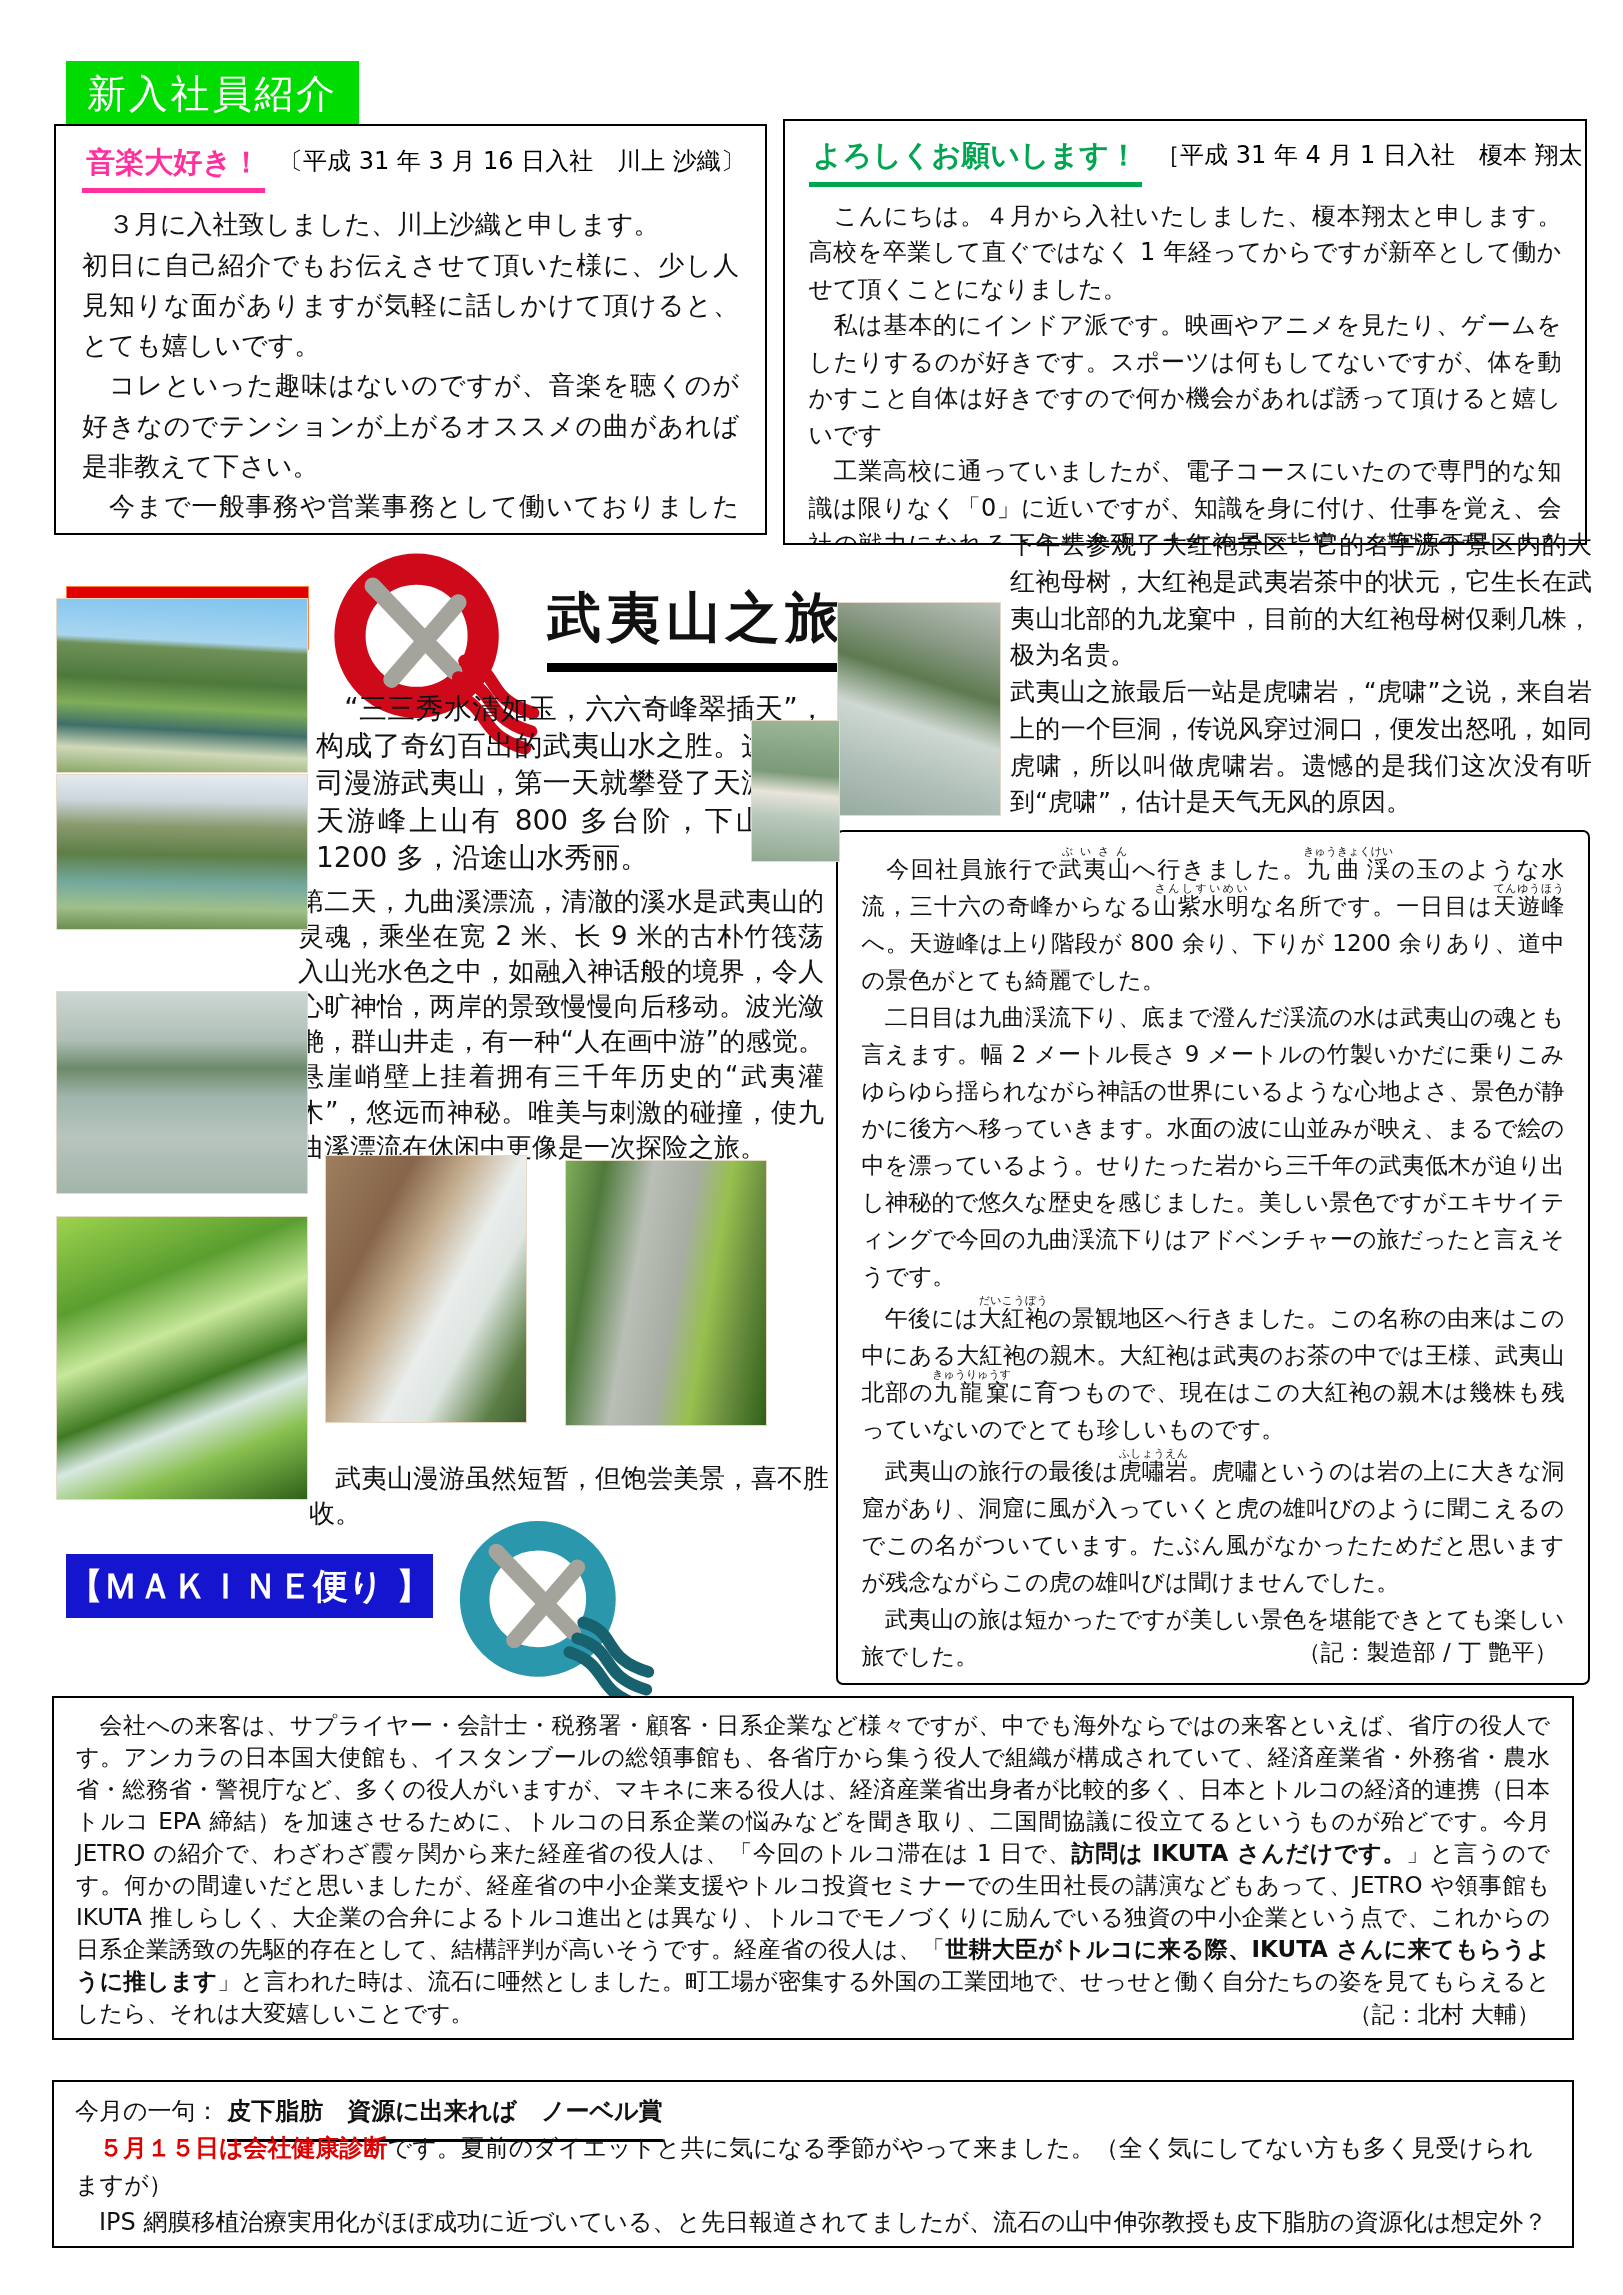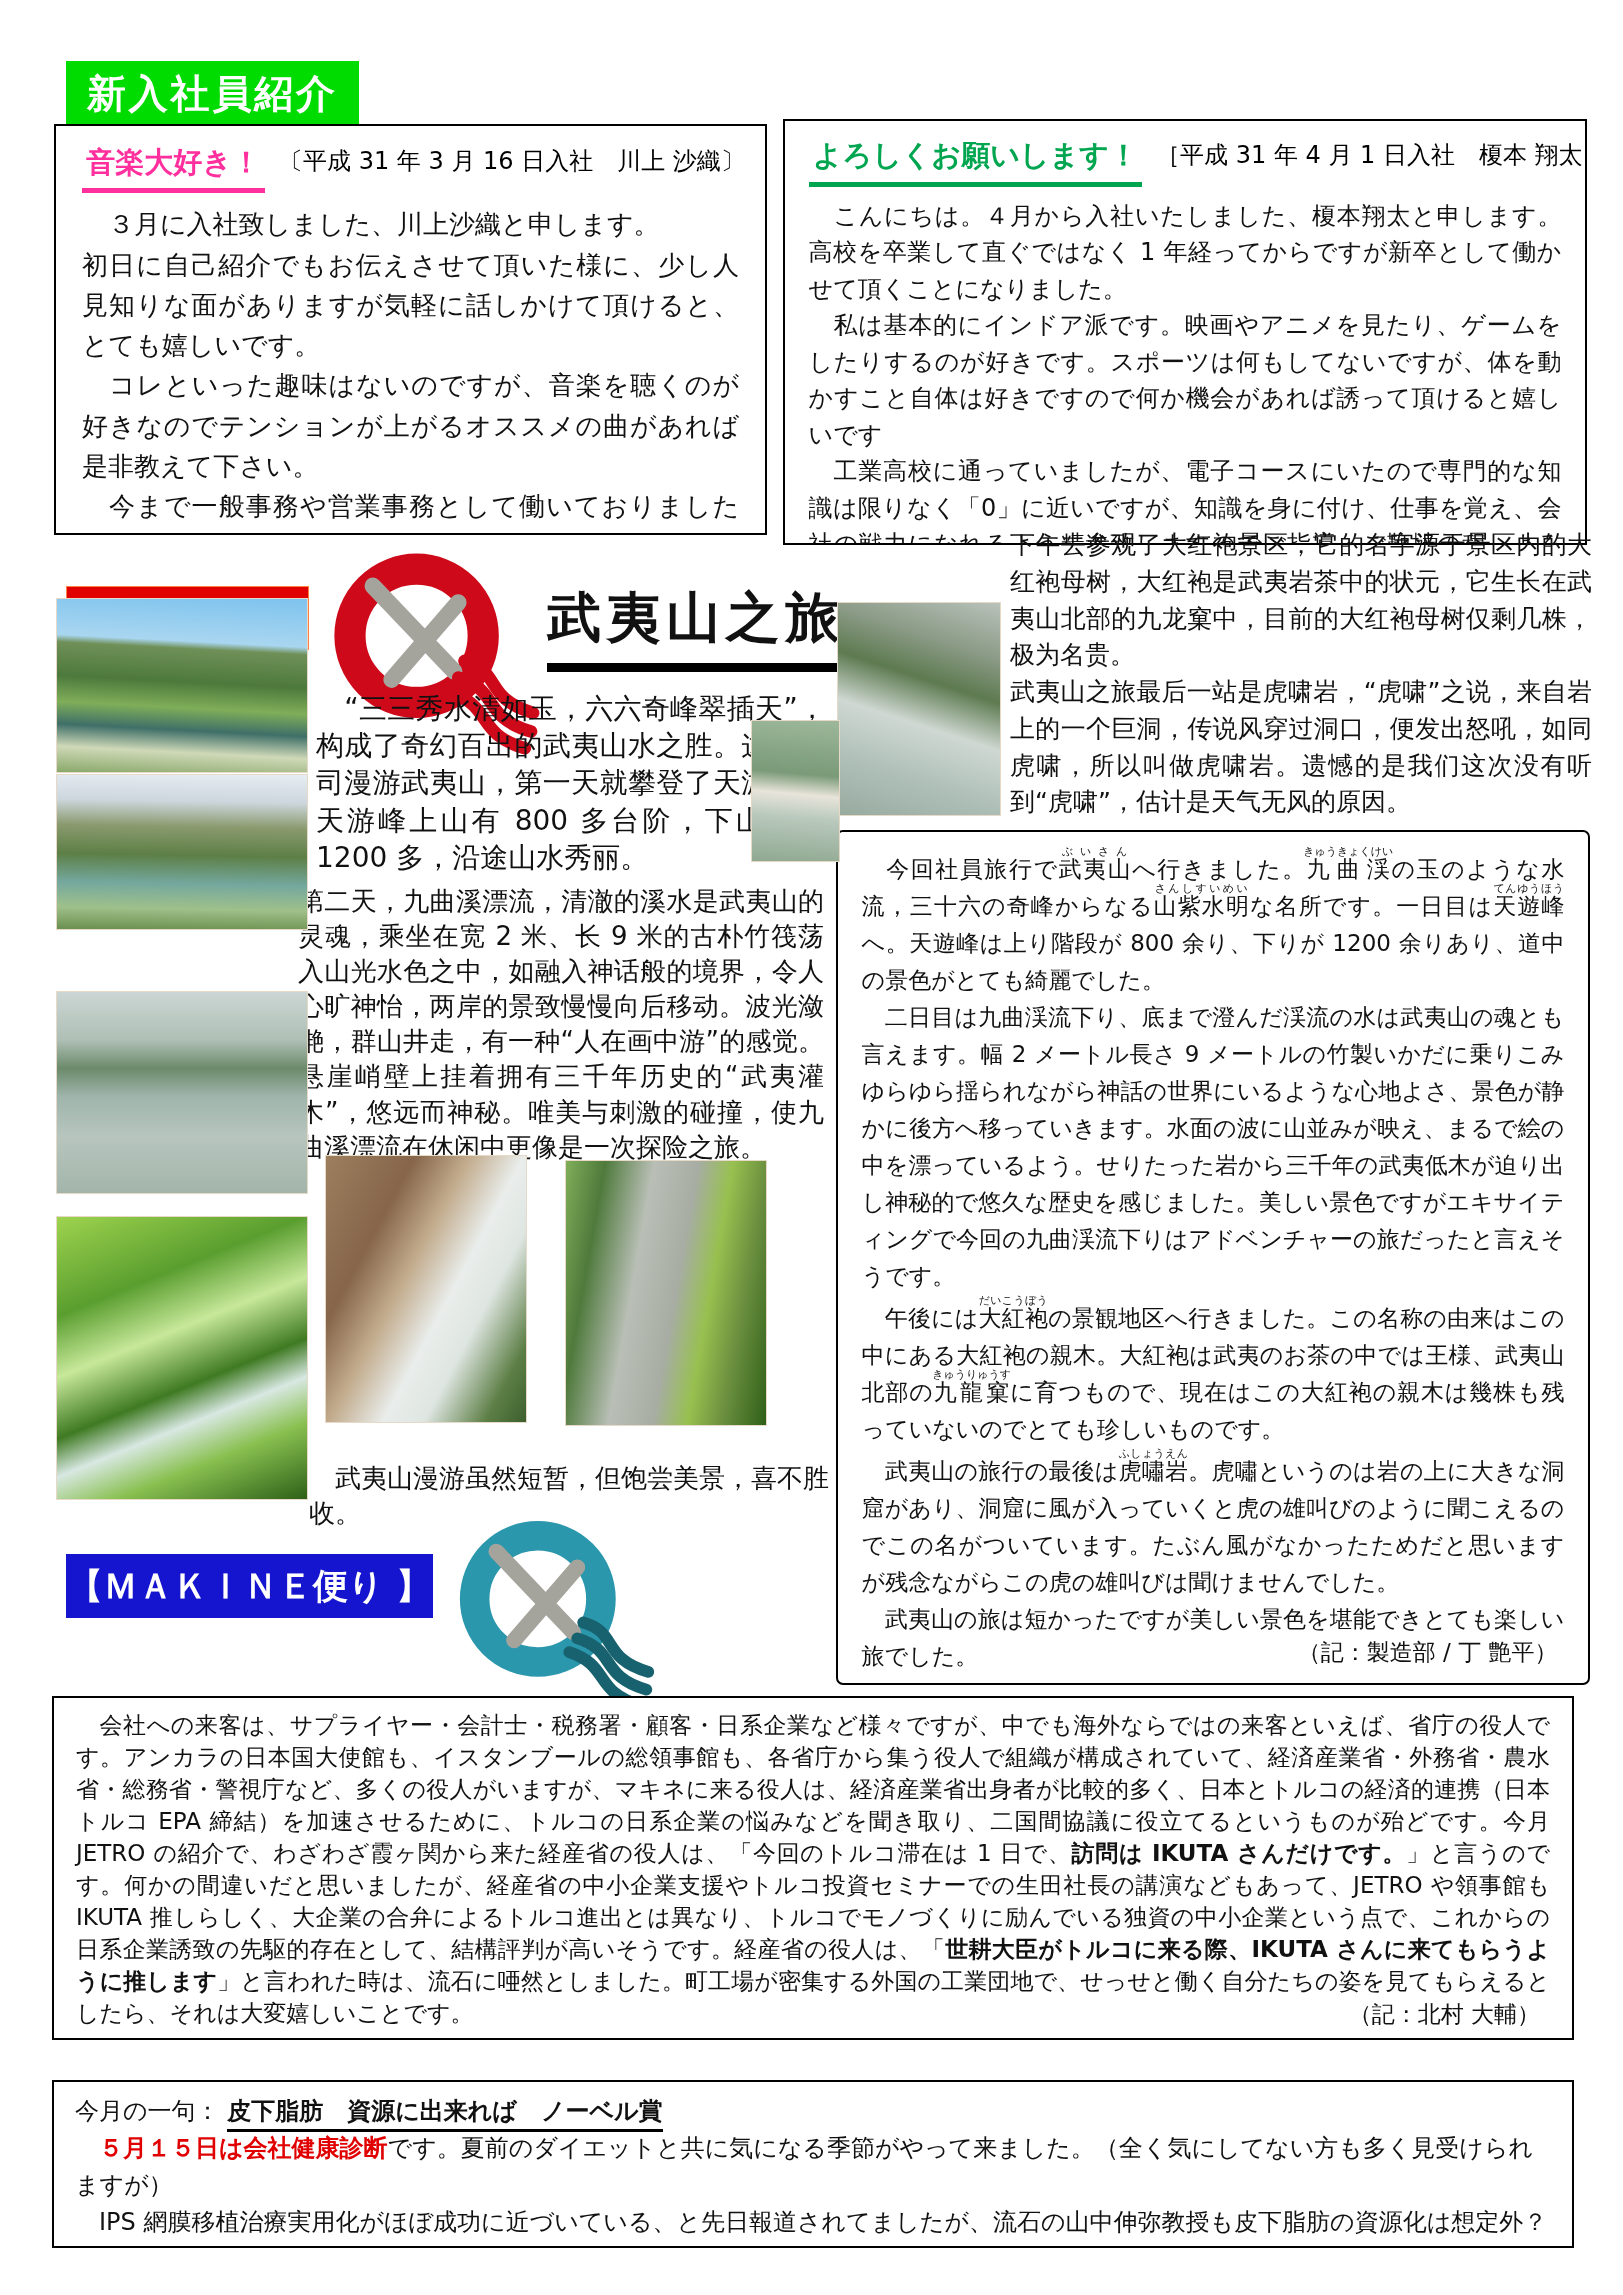--- a/index.html
+++ b/index.html
@@ -13,21 +13,21 @@
     width:1623px;height:2295px;position:relative;background:#ffffff;
     font-family:"DejaVu Sans","Liberation Sans",sans-serif;color:#111;
   }
   .abs{position:absolute;}
   .box{position:absolute;border:2.1px solid #000;background:#fff;box-sizing:border-box;overflow:hidden;}
   p{margin:0;}
 
   
   #green-header{
     left:66px;top:61px;padding:5.6px 21px;background:var(--header_green);
-    color:#fff;font-size:39px;font-weight:bold;letter-spacing:2.8px;
+    color:#fff;font-size:39px;font-weight:normal;letter-spacing:2.8px;
   }
 
   
   #intro-left{left:54px;top:124px;width:713px;height:411px;padding:16.7px 26px;}
   #intro-right{left:783px;top:119px;width:804px;height:426px;padding:15.3px 23.6px;}
   .intro-titlebar{display:flex;justify-content:space-between;align-items:flex-start;gap:14px;}
   .intro-title{font-size:29px;font-weight:bold;padding:0 4.2px 5.6px 4.2px;white-space:nowrap;}
   #intro-left .intro-title{color:var(--title_pink);border-bottom:5.6px solid var(--title_pink);}
   #intro-right .intro-title{color:var(--title_green);border-bottom:5.6px solid var(--title_green);}
   .intro-joined{font-size:24px;color:#000;white-space:nowrap;padding-top:2.8px;}
@@ -71,21 +71,21 @@
   #visitors-box p{font-size:23px;line-height:32px;text-align:justify;}
   #visitors-attribution{position:absolute;right:32px;bottom:8.3px;font-size:23px;}
 
   
   #footer-box{left:52px;top:2080px;width:1522px;height:168px;padding:11px 21px;}
   #footer-box .fline{font-size:24px;line-height:37px;}
 
   
   .seg-b{font-weight:bold;}
   .seg-red{color:var(--accent_red_text);font-weight:bold;}
-  .seg-u{font-weight:bold;border-bottom:3.5px solid #000;padding-bottom:4px;}
+  .seg-u{font-weight:bold;border-bottom:3.5px solid #000;padding-bottom:14px;}
 
   
   .photo{position:absolute;border:0.7px solid #e7d9c8;}
   #photo-mountain-pond{left:56px;top:598px;width:250px;height:173px;
     background:linear-gradient(183deg,#7ec3ee 0%,#a9d6f0 26%,#6f9058 30%,#4d793c 48%,#7fae59 62%,#3f6f68 74%,#cfd9b8 86%,#8aa86a 100%);}
   #photo-river-pano{left:56px;top:774px;width:250px;height:154px;
     background:linear-gradient(181deg,#e6edf3 0%,#ccd6dc 18%,#8a9a6e 34%,#5d7f46 52%,#74a89e 70%,#9fc08a 86%,#6b8f4f 100%);}
   #photo-misty-lake{left:56px;top:991px;width:250px;height:201px;
     background:linear-gradient(180deg,#ccd6d4 0%,#aebfb5 24%,#6c8a6a 38%,#9fb5ac 52%,#b7c5bd 72%,#a3b5ab 100%);}
   #photo-foliage{left:56px;top:1216px;width:250px;height:282px;

